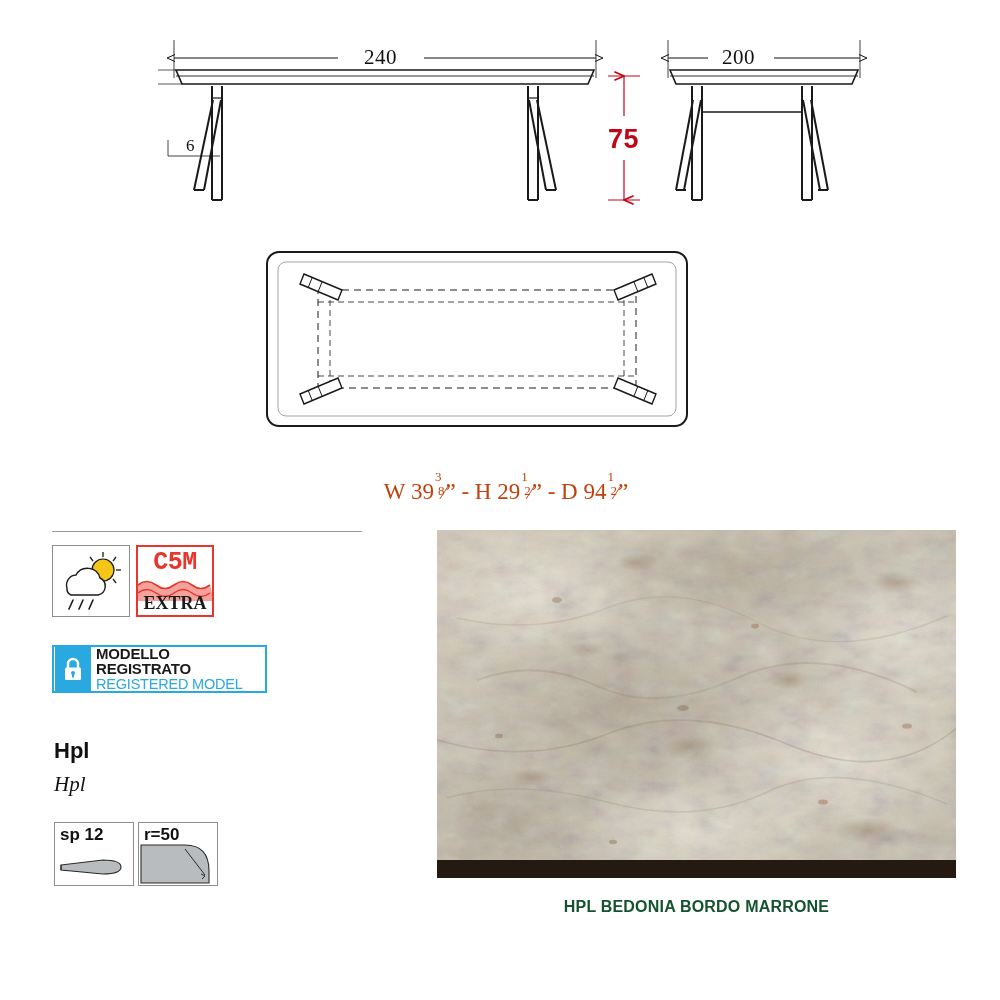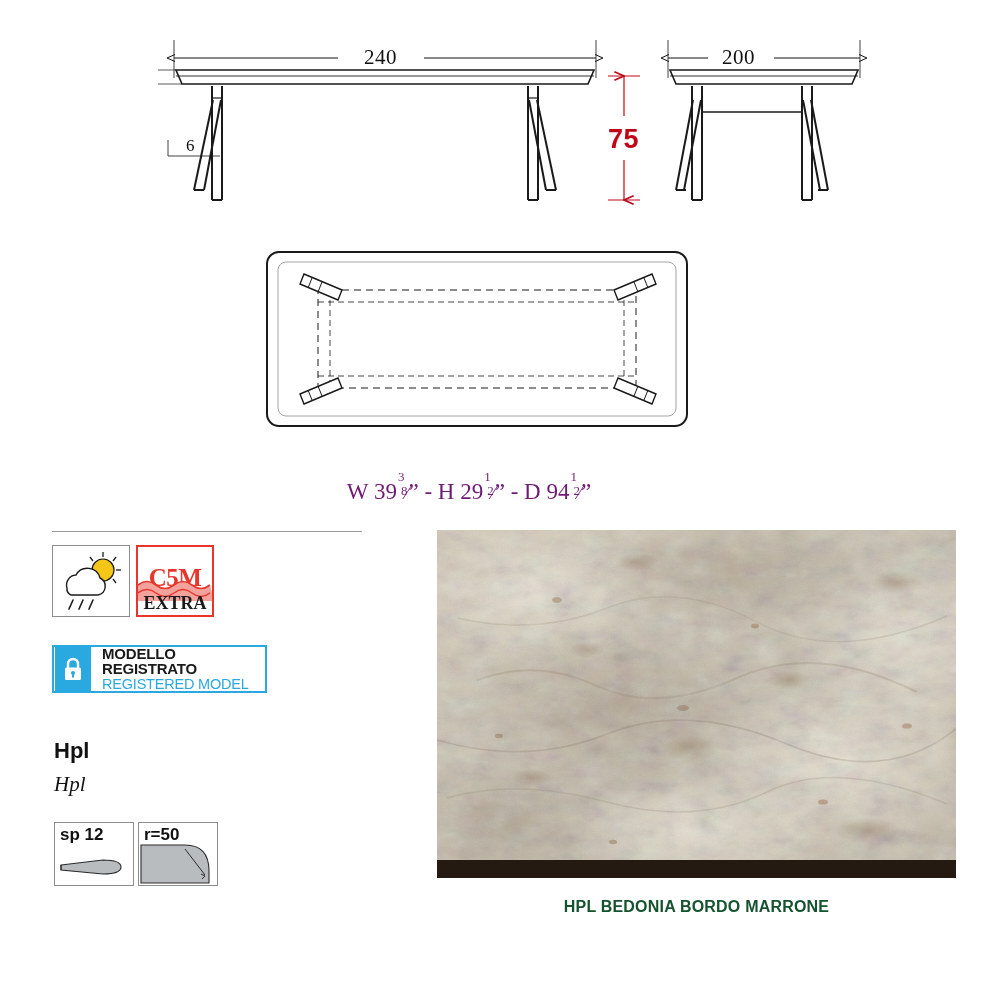--- a/index.html
+++ b/index.html
@@ -48,21 +48,22 @@
 
   
   .imperial {
     position: absolute;
     top: 470px;
     left: 0;
     width: 938px;
     text-align: center;
     font-family: "Liberation Serif", serif;
     font-size: 23px;
-    color: #701a75;
+    color: #c2410c;
+    padding-left: 37px;
   }
   .imperial .frac {
     display: inline-block;
     position: relative;
     font-size: 13px;
     line-height: 1;
     vertical-align: 0.35em;
     margin: 0 1px;
   }
   .imperial .frac .num {
@@ -112,26 +113,25 @@
     margin-left: 6px;
     position: relative;
     overflow: hidden;
   }
   .c5m-text {
     position: absolute;
     top: 1px;
     left: 0;
     width: 100%;
     text-align: center;
-    font-family: Liberation Serif, serif;
+    font-family: Liberation Mono, monospace;
     font-weight: bold;
     font-size: 25px;
     color: #e8362c;
     letter-spacing: -0.5px;
-    margin-top: 16px;
   }
   .c5m-extra {
     position: absolute;
     bottom: 1px;
     left: 0;
     width: 100%;
     text-align: center;
     font-family: "Liberation Serif", serif;
     font-weight: bold;
     font-size: 18px;
@@ -155,21 +155,21 @@
     width: 36px;
     height: 44px;
     margin-left: 1px;
     background: #2aa9e0;
     display: flex;
     align-items: center;
     justify-content: center;
     flex: none;
   }
   .reg-text {
-    padding-left: 11px;
+    padding-left: 5px;
     line-height: 1.05;
   }
   .reg-line1 {
     font-family: "Liberation Sans", sans-serif;
     font-weight: bold;
     font-size: 15px;
     color: #1a1a1a;
     letter-spacing: -0.2px;
   }
   .reg-line2 {

